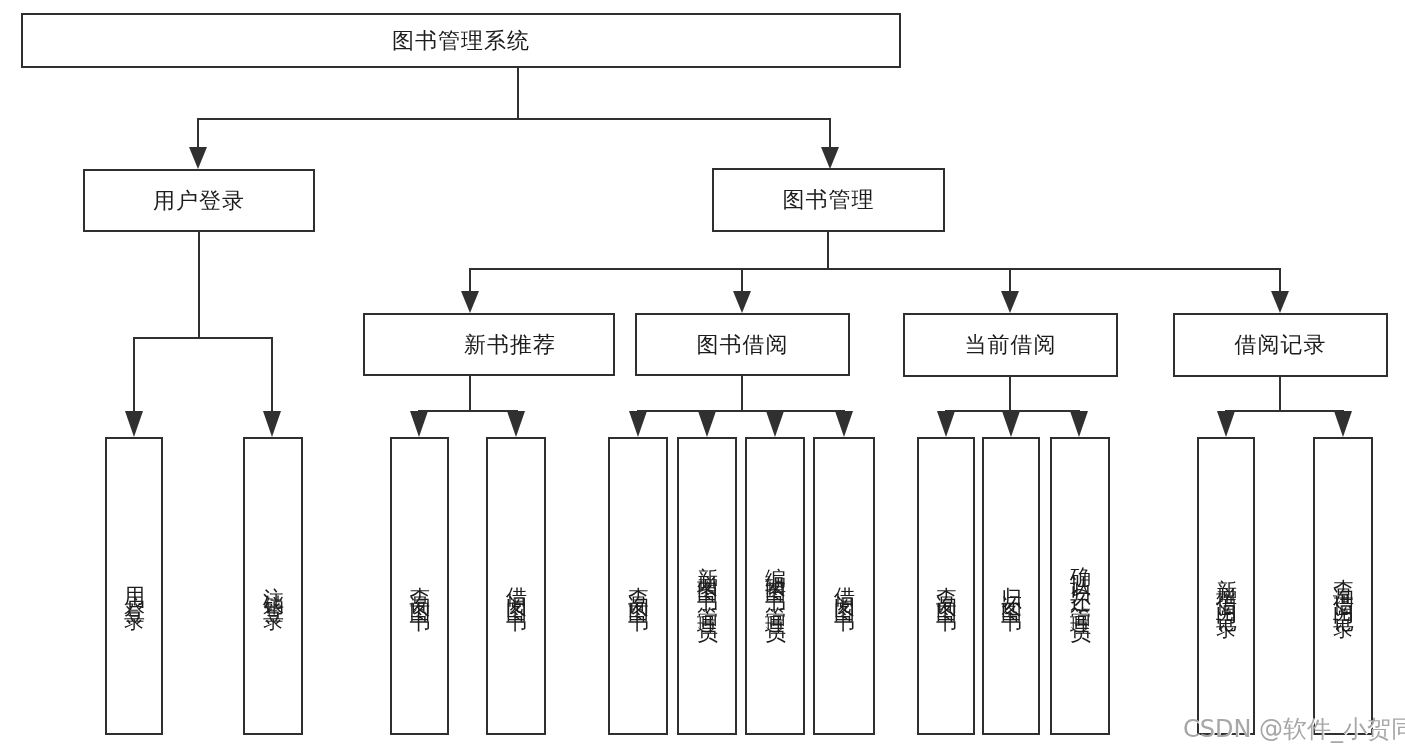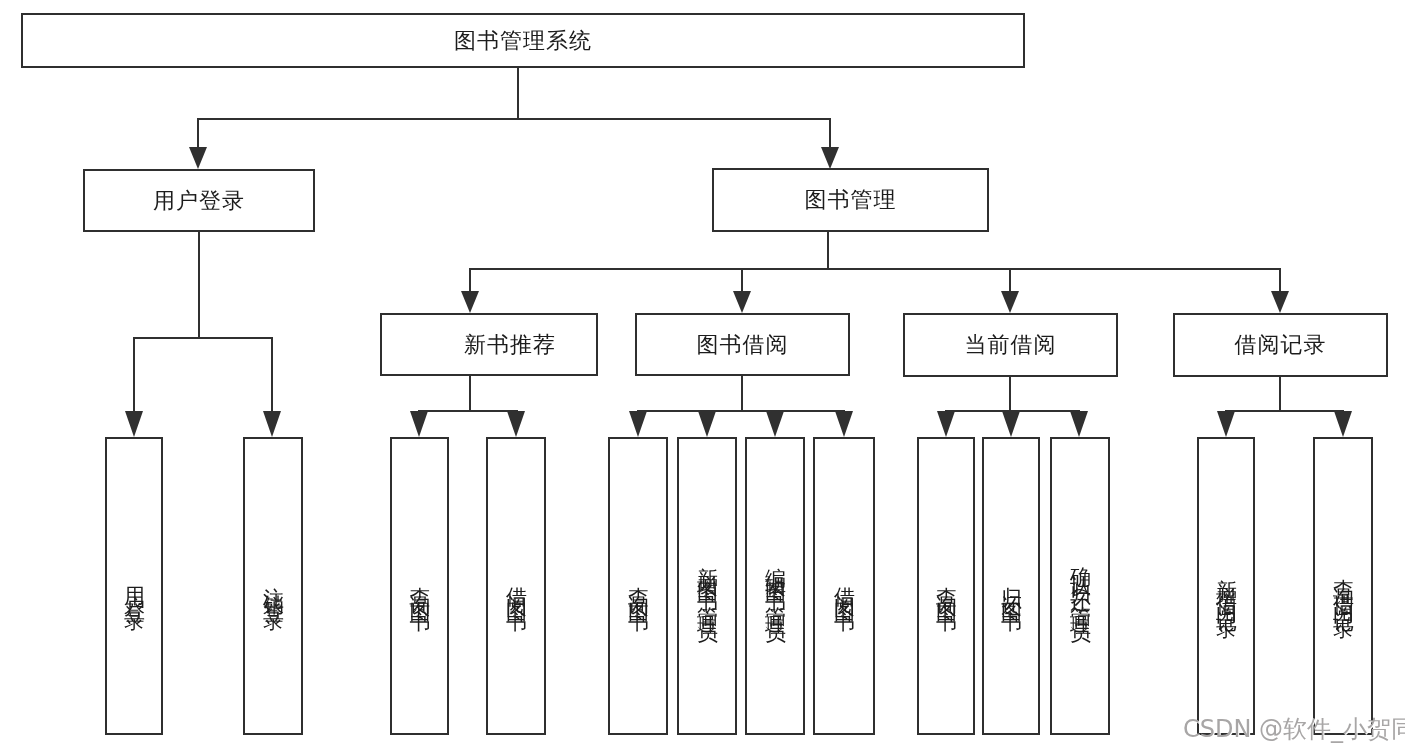--- a/index.html
+++ b/index.html
@@ -30,26 +30,26 @@
 
   .watermark { position:absolute; left:1183px; top:713px; font-size:24px;
                color:#a8a6a6; white-space:nowrap; z-index:5;
                text-shadow:1px 1px 0 #ffffff; }
 </style>
 </head>
 <body>
 
 <div class="stage">
 
-  <div class="hbox" style="left:21px;top:13px;width:1004px;height:55px;">图书管理系统</div>
+  <div class="hbox" style="left:21px;top:13px;width:880px;height:55px;">图书管理系统</div>
 
   <div class="hbox" style="left:83px;top:169px;width:232px;height:63px;">用户登录</div>
-  <div class="hbox" style="left:712px;top:168px;width:277px;height:64px;">图书管理</div>
+  <div class="hbox" style="left:712px;top:168px;width:233px;height:64px;">图书管理</div>
 
-  <div class="hbox" style="left:380px;top:313px;width:218px;height:63px;padding-left:42px;">新书推荐</div>
+  <div class="hbox" style="left:363px;top:313px;width:252px;height:63px;padding-left:42px;">新书推荐</div>
   <div class="hbox" style="left:903px;top:313px;width:215px;height:64px;">当前借阅</div>
   <div class="hbox" style="left:635px;top:313px;width:215px;height:63px;">图书借阅</div>
   <div class="hbox" style="left:1173px;top:313px;width:215px;height:64px;">借阅记录</div>
 
   <div class="vbox" style="left:105px;width:58px;">
     <span>用户登录</span>
     </div>
   <div class="vbox" style="left:243px;width:60px;">
     <span>注销登录</span>
     </div>

